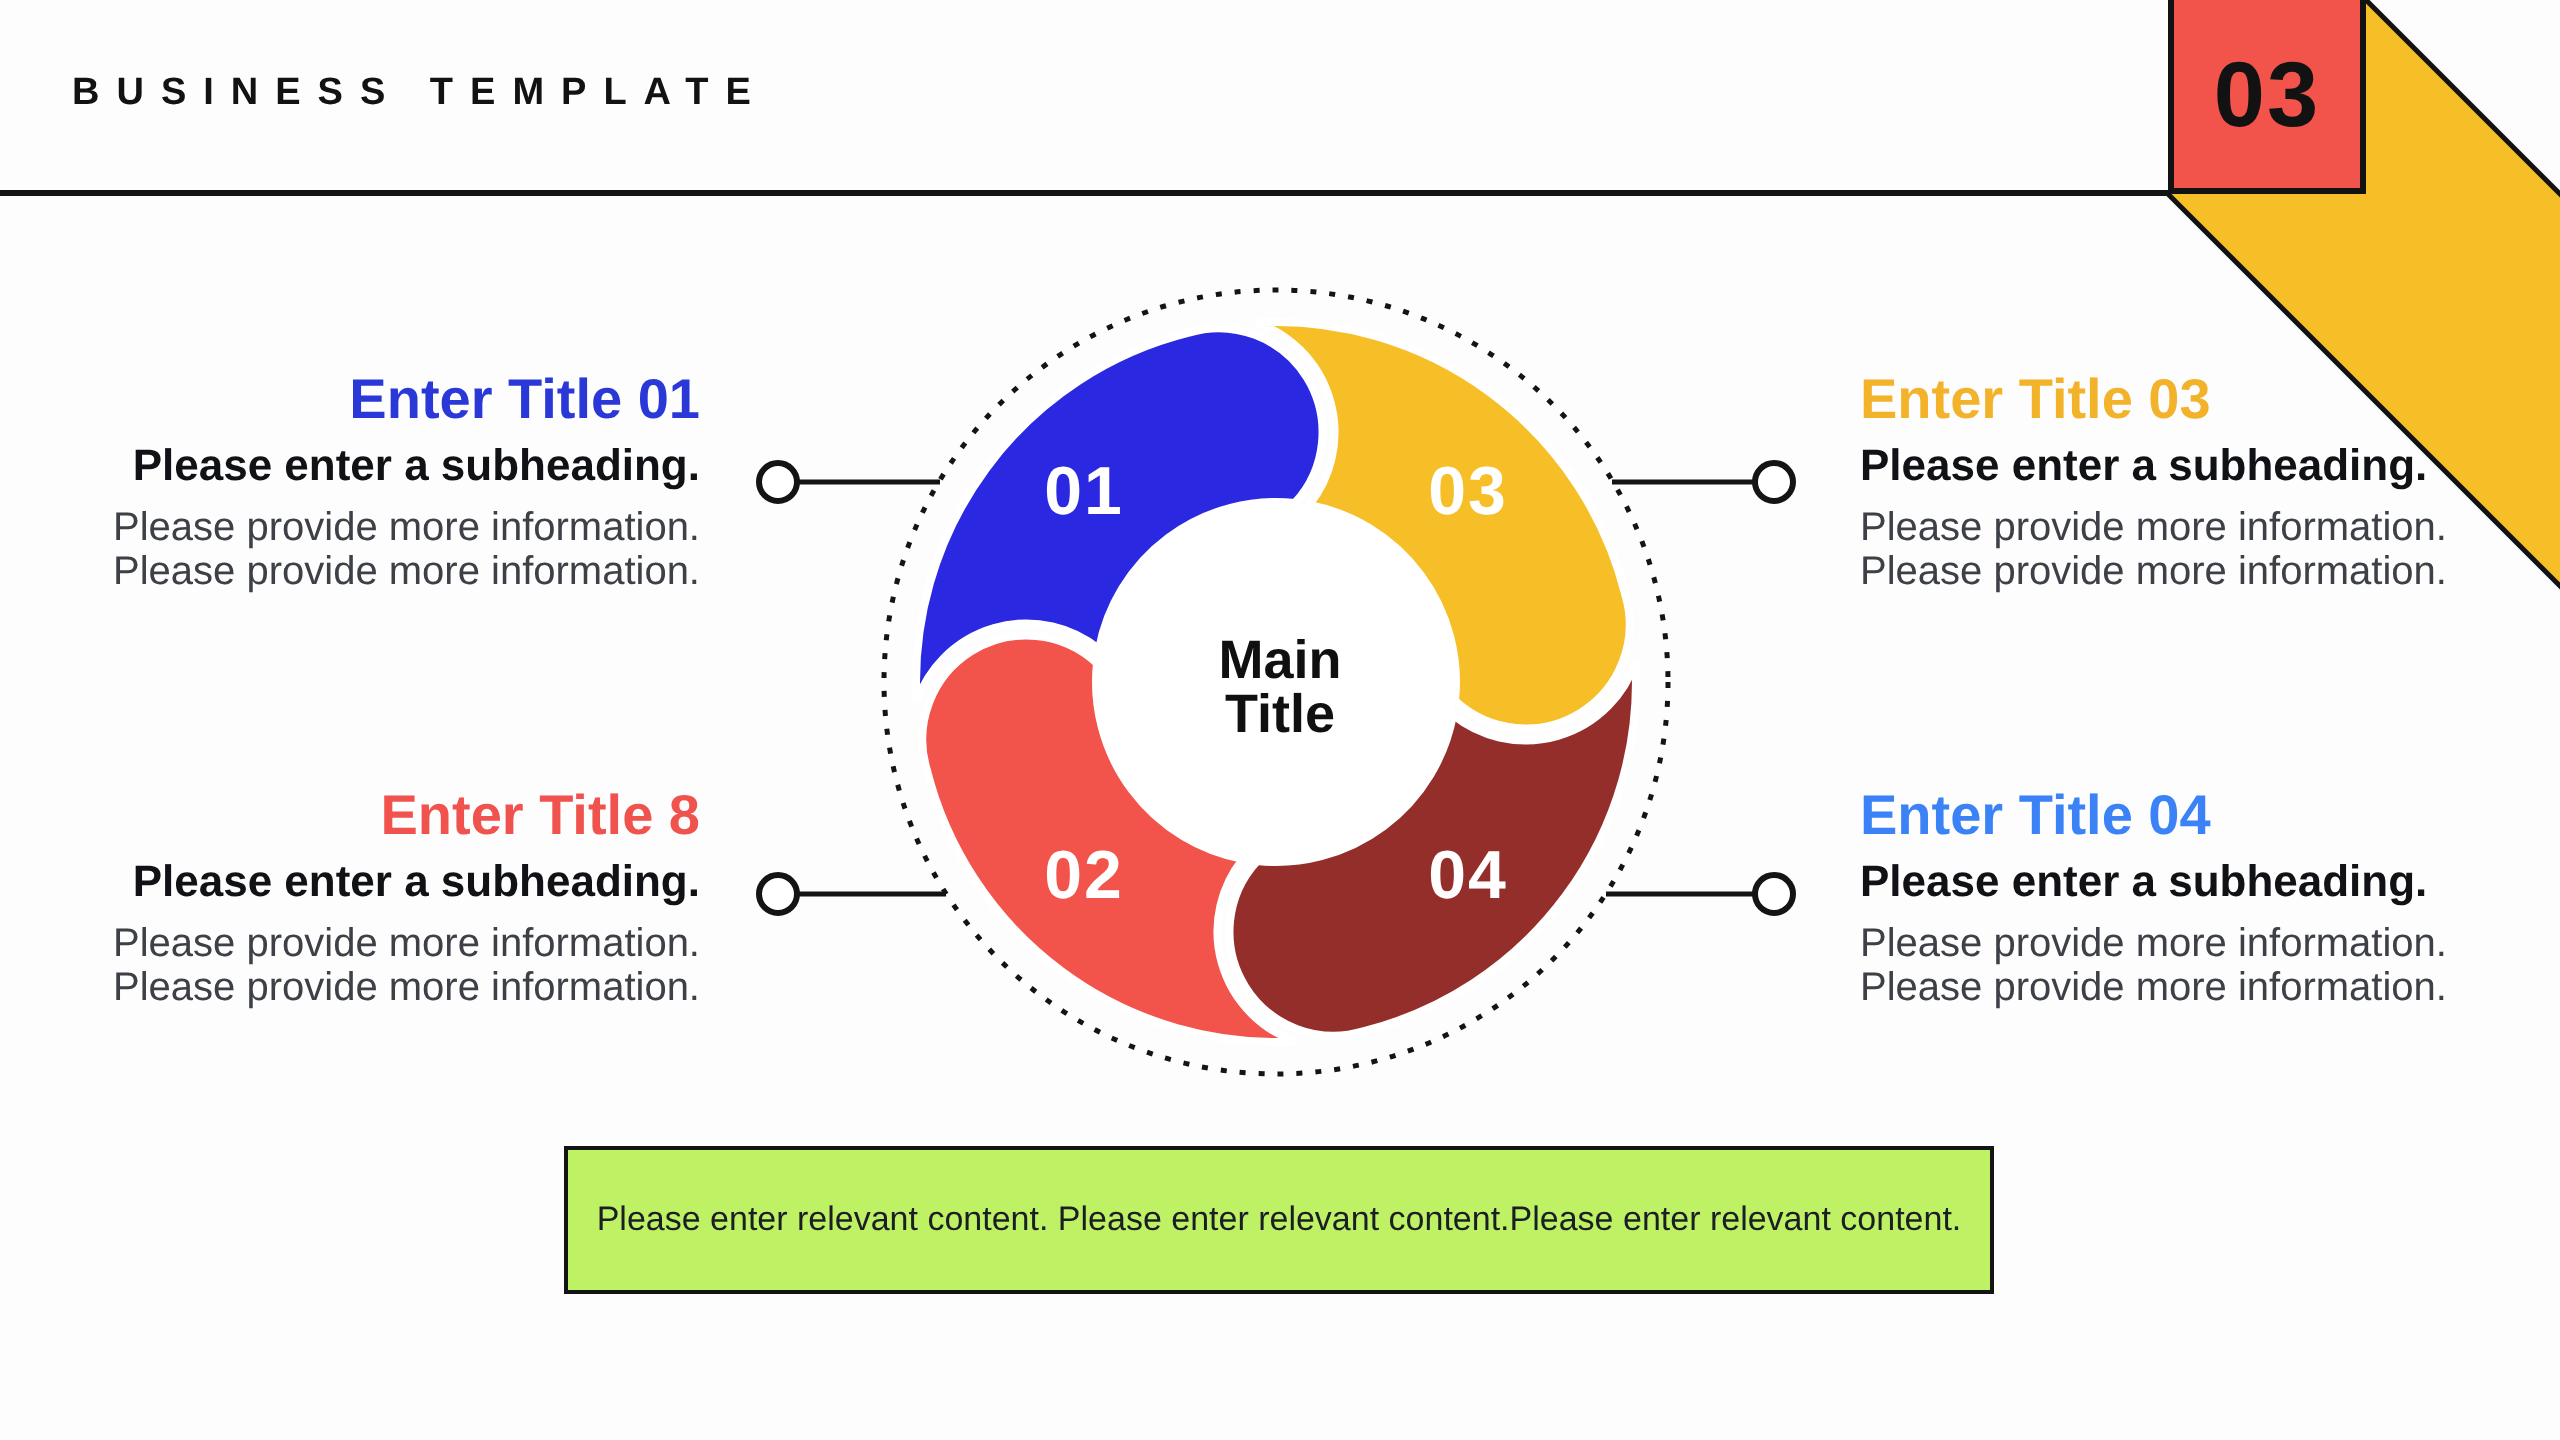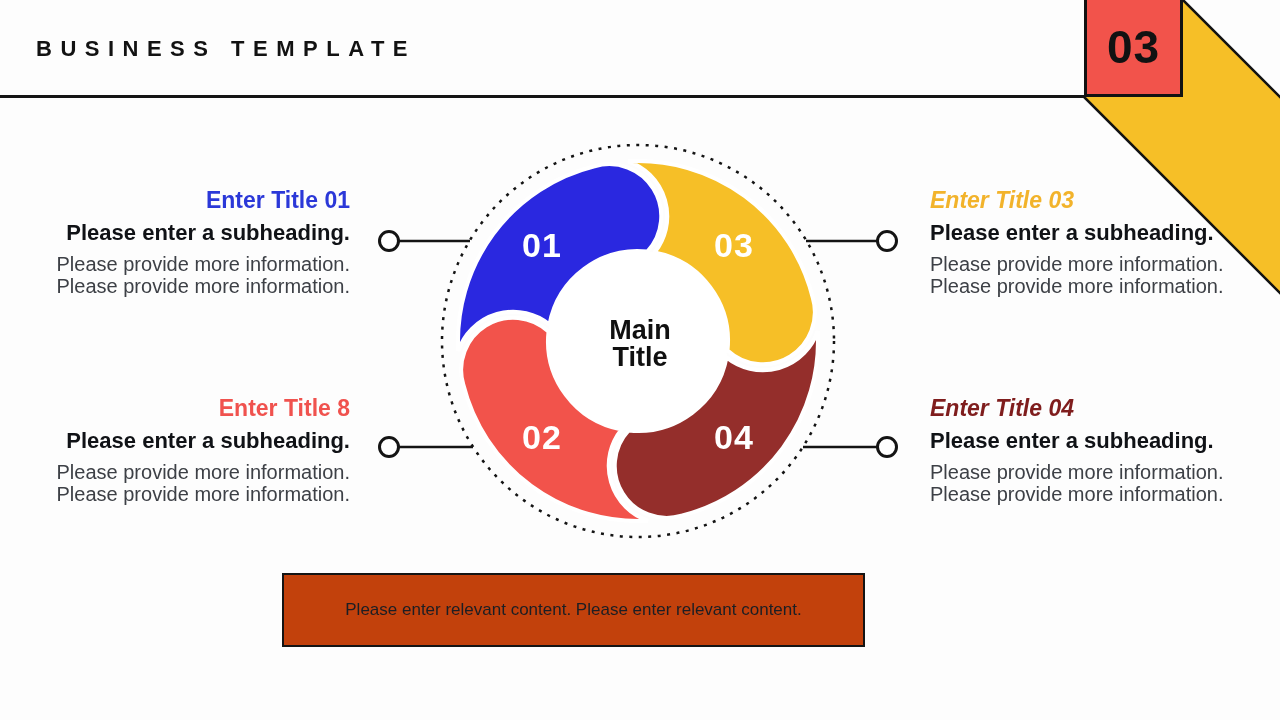--- a/index.html
+++ b/index.html
@@ -2,21 +2,21 @@
 <html><head>
 <meta charset="utf-8">
 <style>
   html,body{margin:0;padding:0;background:#ffffff;}
   #slide{
     position:relative;width:1280px;height:720px;overflow:hidden;
     background:#fdfdfd;font-family:"Liberation Sans",sans-serif;
   }
   
   .brand{
-    position:absolute;left:36px;top:36px;font-size:22px;font-weight:700;
+    position:absolute;left:36px;top:36px;font-size:19px;font-weight:700;
     letter-spacing:8.5px;color:#121212;white-space:nowrap;
   }
   .header-rule{
     position:absolute;left:0;top:95px;width:1084px;height:2.5px;background:#141414;
   }
   .page-box{
     position:absolute;left:1084px;top:-3px;width:99px;height:100px;
     box-sizing:border-box;border:3px solid #121212;
     display:flex;align-items:center;justify-content:center;
   }
@@ -27,27 +27,27 @@
     font-family:"Liberation Sans",sans-serif;font-size:34px;font-weight:600;
     fill:#ffffff;letter-spacing:1px;
   }
   .main-title-line{
     font-family:"Liberation Sans",sans-serif;font-size:27px;font-weight:600;fill:#101010;
   }
   
   .block{position:absolute;width:310px;}
   .block.align-right{text-align:right;}
   .block.align-left{text-align:left;}
-  .block-title{font-size:23px;font-weight:600;line-height:26px;margin:0 0 8px 0;}
+  .block-title{font-size:28px;font-weight:600;line-height:26px;margin:0 0 8px 0;}
   .block-sub{font-size:22px;font-weight:700;line-height:24px;color:#101216;margin:0 0 9px 0;}
   .block-info{font-size:20px;font-weight:400;line-height:21.5px;color:#3d4046;margin:0;}
   
   .footer-box{
-    position:absolute;left:282px;top:573px;width:583px;height:74px;
-    box-sizing:border-box;border:2px solid #141414;background:#c2410c;
+    position:absolute;left:282px;top:573px;width:715px;height:74px;
+    box-sizing:border-box;border:2px solid #141414;background:#bef264;
     display:flex;flex-direction:row;align-items:center;justify-content:center;
   }
   .footer-box div{font-size:17px;font-weight:500;line-height:23.5px;color:#1b1e24;text-align:center;}
 </style>
 </head>
 <body>
 
 <div id="slide">
 
   <svg class="overlay" width="1280" height="720" viewBox="0 0 1280 720">
@@ -105,30 +105,31 @@
   </div>
 
   <div class="block align-right" style="left:40px;top:395px;">
     <p class="block-title" style="color: rgb(240, 82, 78);">Enter Title 8</p>
     <p class="block-sub">Please enter a subheading.</p>
     <p class="block-info">Please provide more information.</p>
     <p class="block-info">Please provide more information.</p>
   </div>
 
   <div class="block align-left" style="left:930px;top:187px;">
-    <p class="block-title" style="color: rgb(242, 179, 43); font-style: italic;">Enter Title 03</p>
+    <p class="block-title" style="color: rgb(242, 179, 43);">Enter Title 03</p>
     <p class="block-sub">Please enter a subheading.</p>
     <p class="block-info">Please provide more information.</p>
     <p class="block-info">Please provide more information.</p>
   </div>
 
   <div class="block align-left" style="left:930px;top:395px;">
-    <p class="block-title" style="color: #7f1d1d; font-style: italic;">Enter Title 04</p>
+    <p class="block-title" style="color: #3b82f6;">Enter Title 04</p>
     <p class="block-sub">Please enter a subheading.</p>
     <p class="block-info">Please provide more information.</p>
     <p class="block-info">Please provide more information.</p>
   </div>
 
   <div class="footer-box">
     <div>Please enter relevant content. Please enter relevant content.</div>
+    <div>Please enter relevant content.</div>
   </div>
 
 </div>
 
 </body></html>

